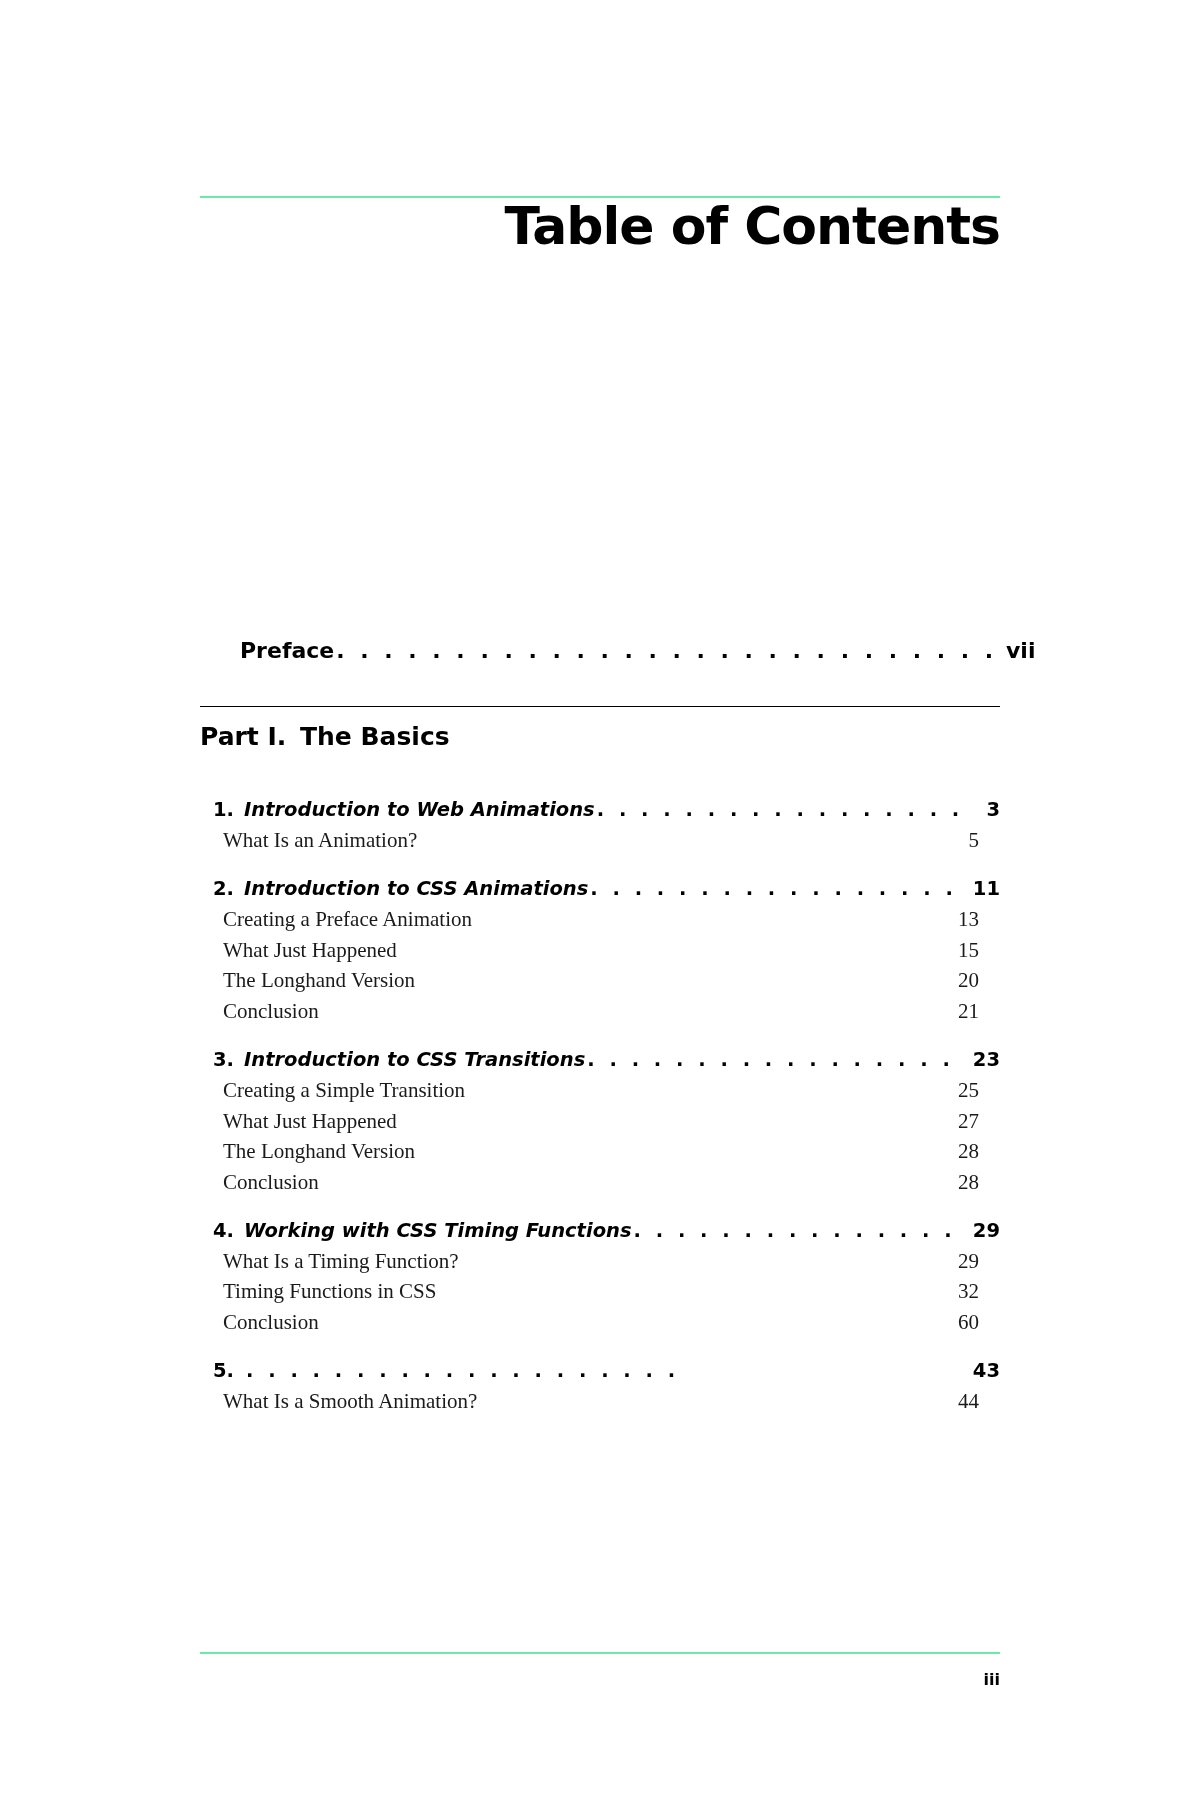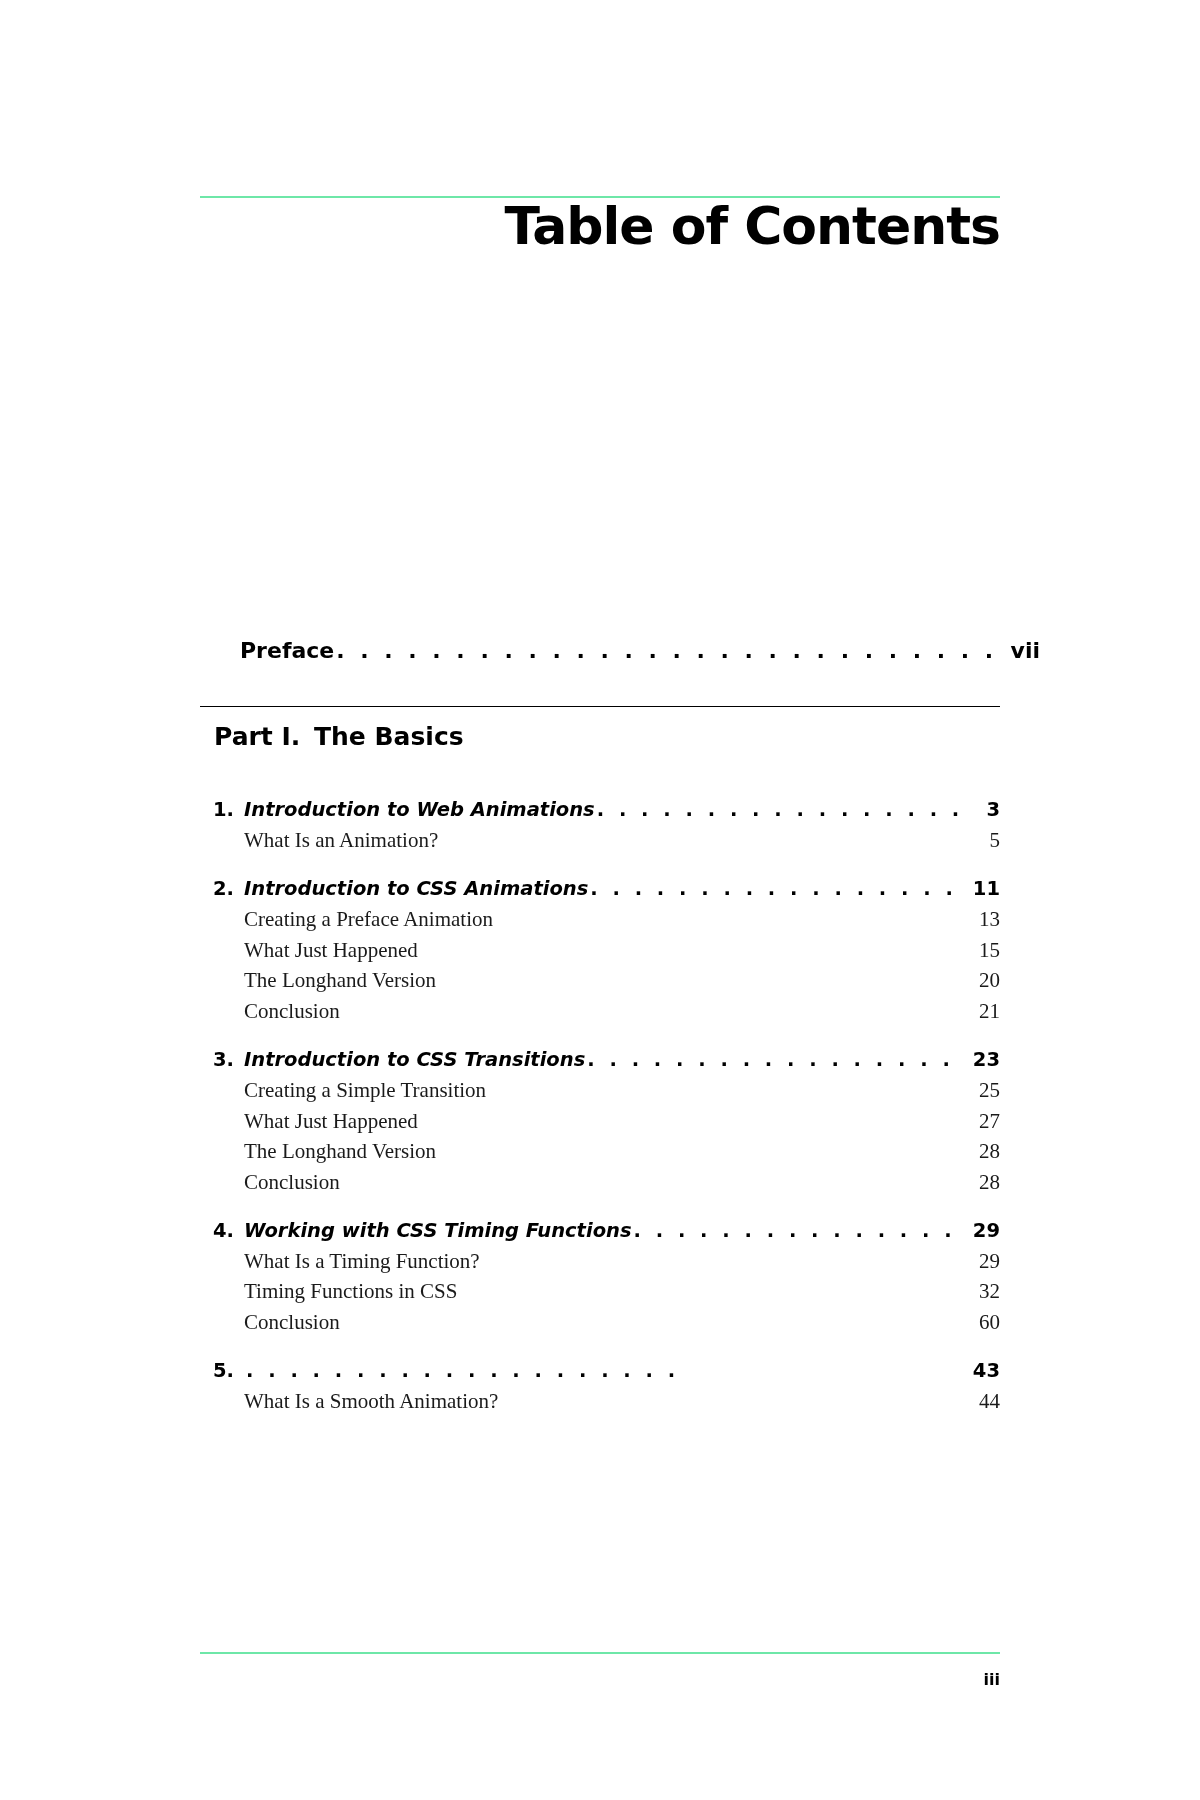--- a/index.html
+++ b/index.html
@@ -71,36 +71,35 @@
     flex: 1 1 auto;
     overflow: hidden;
     white-space: nowrap;
     margin: 0 6px 0 2px;
     letter-spacing: 4px;
     font-weight: bold;
     color: #000;
   }
   .pagenum {
     flex: 0 0 auto;
-    text-align: right;
     min-width: 34px;
   }
 
   
   .part-rule {
     position: absolute;
     left: 0;
     top: 706px;
     width: 800px;
     height: 1px;
     background: #000;
   }
   .part-header {
     position: absolute;
-    left: 14px;
+    left: 0;
     top: 722px;
     width: 800px;
     font-family: "DejaVu Sans", sans-serif;
     font-weight: bold;
     font-size: 25px;
     color: #000;
     display: flex;
   }
   .part-label {
     width: 100px;
@@ -144,21 +143,21 @@
     min-width: 34px;
     text-align: right;
   }
 
   .section-row {
     display: flex;
     align-items: baseline;
     font-family: "Liberation Serif", serif;
     font-size: 21px;
     color: #1a1a1a;
-    margin-left: 44px;
+    margin-left: 23px;
     width: 756px;
     line-height: 1.45;
     gap: 8px;
   }
   .section-title {
     flex: 1 1 auto;
   }
   .section-page {
     flex: 0 0 auto;
     min-width: 34px;

